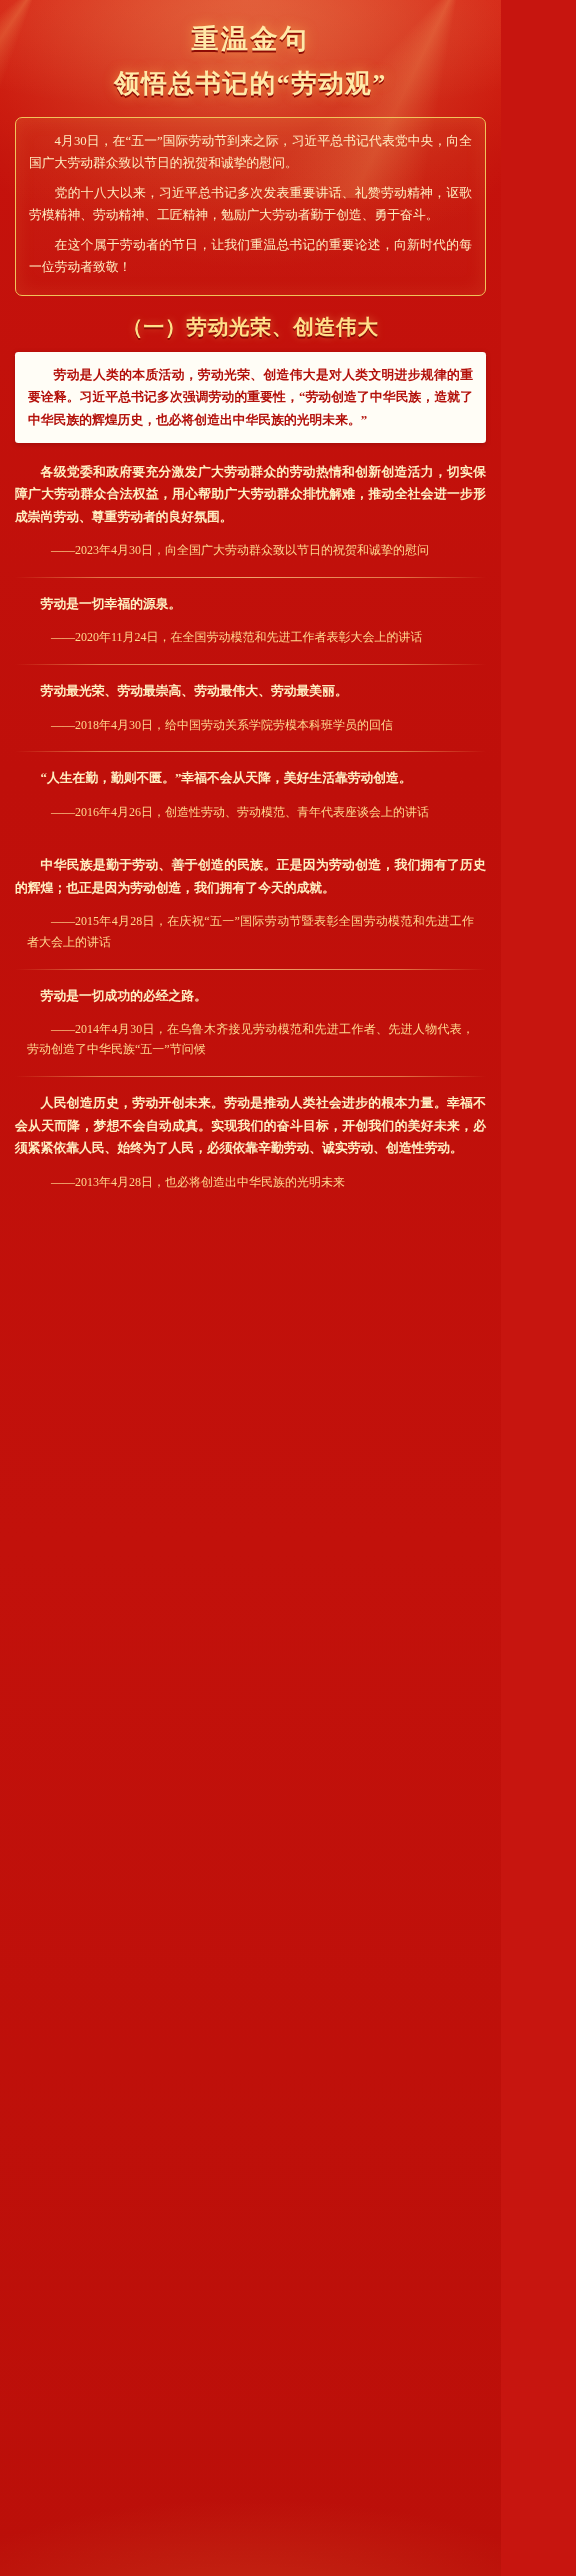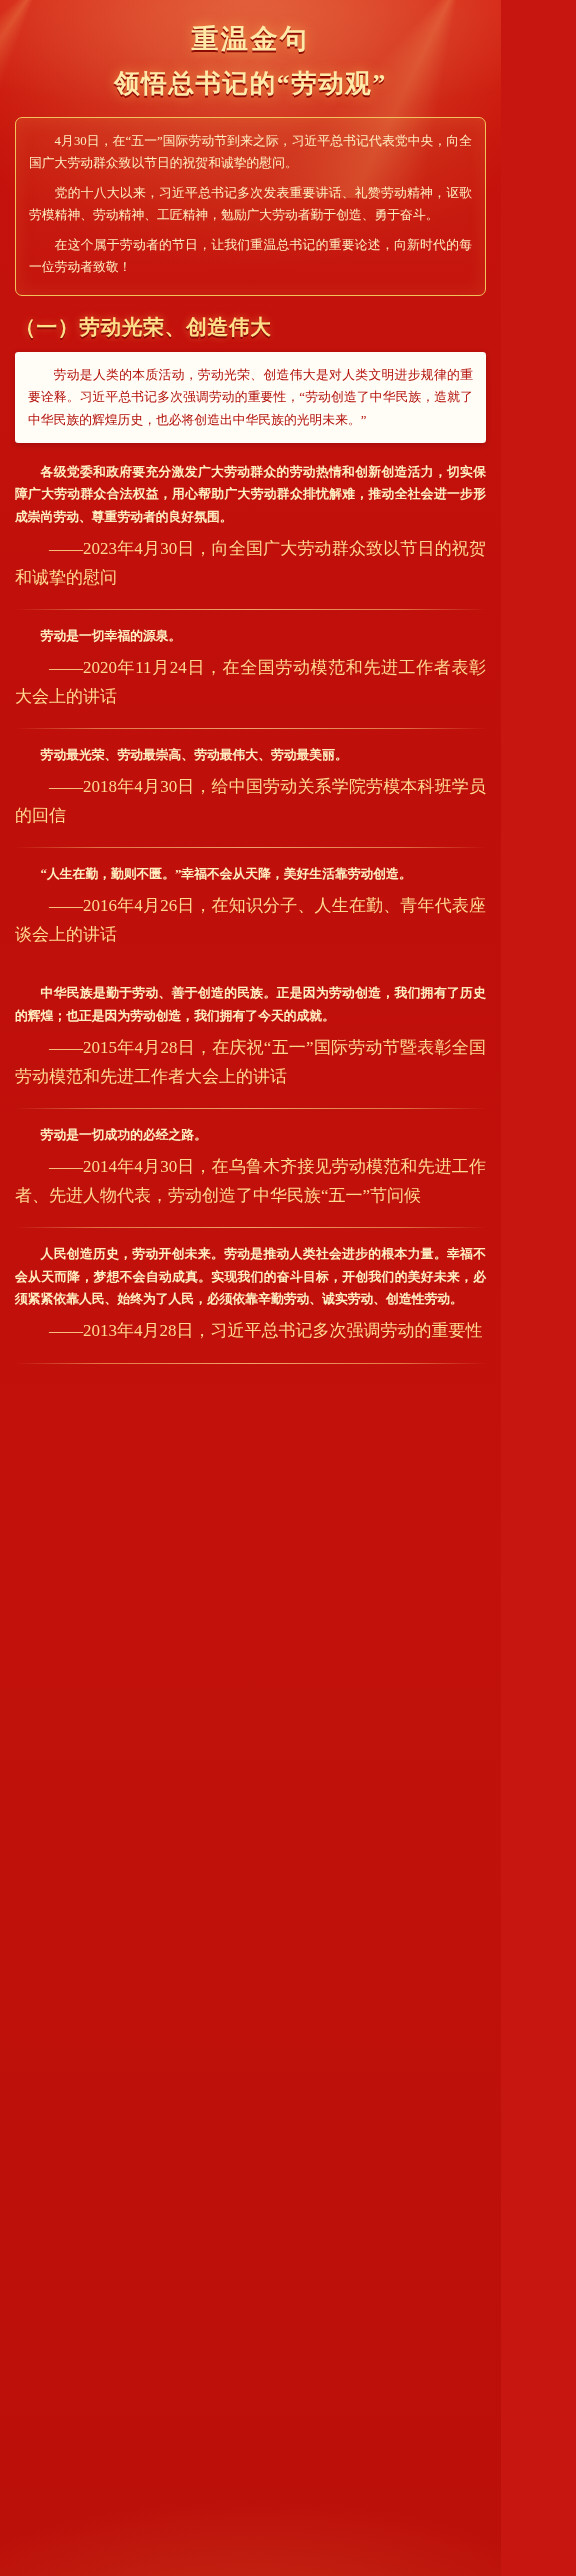--- a/index.html
+++ b/index.html
@@ -78,21 +78,21 @@
     font-size: 12.8px;
     line-height: 1.72;
     text-indent: 2em;
     margin: 0 0 8.2px 0;
     text-align: justify;
   }
   .intro-p:last-child { margin-bottom: 4px; }
 
   
   .section-heading {
-    text-align: left;
+    text-align: center;
     color: #ffe08a;
     font-size: 20.6px;
     font-weight: bold;
     letter-spacing: 0.8px;
     margin: 16.5px 0 11.5px 0;
     text-shadow: 0 1.6px 0 #8a0a05, 0 0 8.2px rgba(255,200,100,0.45);
   }
 
   
   .quote-box {
@@ -101,40 +101,40 @@
     padding: 11.5px 13px;
     margin: 0 0 18px 0;
     box-shadow: 0 1.6px 5px rgba(80,0,0,0.25);
   }
   .quote-box p {
     margin: 0;
     color: #b3100a;
     font-size: 12.8px;
     line-height: 1.76;
     text-indent: 2em;
-    font-weight: normal;
+    font-weight: bold;
     text-align: justify;
   }
 
   
   .entry { margin: 0 0 16.5px 0; font-family: Liberation Serif, serif; }
   .entry .quote {
     color: #ffeec0;
     font-size: 12.8px;
     line-height: 1.76;
     text-indent: 2em;
     margin: 0 0 6.6px 0;
     text-align: justify;
     font-weight: bold;
   }
   .entry .source {
     color: #ffd98f;
-    font-size: 17px;
+    font-size: 12px;
     line-height: 1.7;
-    margin: 0;
+    margin: 12px;
     text-indent: 2em;
     text-align: justify;
   }
   .divider {
     height: 0.8px;
     background: linear-gradient(90deg, rgba(255,200,110,0) 0%, rgba(255,205,120,0.55) 18%, rgba(255,215,140,0.75) 50%, rgba(255,205,120,0.55) 82%, rgba(255,200,110,0) 100%);
     margin: 0 0 15px 0;
   }
 </style>
 </head>
@@ -176,38 +176,38 @@
     <div class="divider"></div>
 
     <div class="entry">
       <p class="quote">劳动最光荣、劳动最崇高、劳动最伟大、劳动最美丽。</p>
       <p class="source">——2018年4月30日，给中国劳动关系学院劳模本科班学员的回信</p>
     </div>
     <div class="divider"></div>
 
     <div class="entry">
       <p class="quote">“人生在勤，勤则不匮。”幸福不会从天降，美好生活靠劳动创造。</p>
-      <p class="source">——2016年4月26日，在知识分子、人生在勤、青年代表座谈会上的讲话</p>
+      <p class="source">——2016年4月26日，创造性劳动、劳动模范、青年代表座谈会上的讲话</p>
     </div>
     <div class="divider"></div>
 
     <div class="entry">
       <p class="quote">中华民族是勤于劳动、善于创造的民族。正是因为劳动创造，我们拥有了历史的辉煌；也正是因为劳动创造，我们拥有了今天的成就。</p>
       <p class="source">——2015年4月28日，在庆祝“五一”国际劳动节暨表彰全国劳动模范和先进工作者大会上的讲话</p>
     </div>
     <div class="divider"></div>
 
     <div class="entry">
       <p class="quote">劳动是一切成功的必经之路。</p>
       <p class="source">——2014年4月30日，在乌鲁木齐接见劳动模范和先进工作者、先进人物代表，劳动创造了中华民族“五一”节问候</p>
     </div>
     <div class="divider"></div>
 
     <div class="entry">
       <p class="quote">人民创造历史，劳动开创未来。劳动是推动人类社会进步的根本力量。幸福不会从天而降，梦想不会自动成真。实现我们的奋斗目标，开创我们的美好未来，必须紧紧依靠人民、始终为了人民，必须依靠辛勤劳动、诚实劳动、创造性劳动。</p>
-      <p class="source">——2013年4月28日，习近平总书记多次强调劳动的重要性</p>
+      <p class="source">——2013年4月28日，也必将创造出中华民族的光明未来</p>
     </div>
     <div class="divider"></div>
 
 
   </div>
 </div>
 
 
 </body></html>

